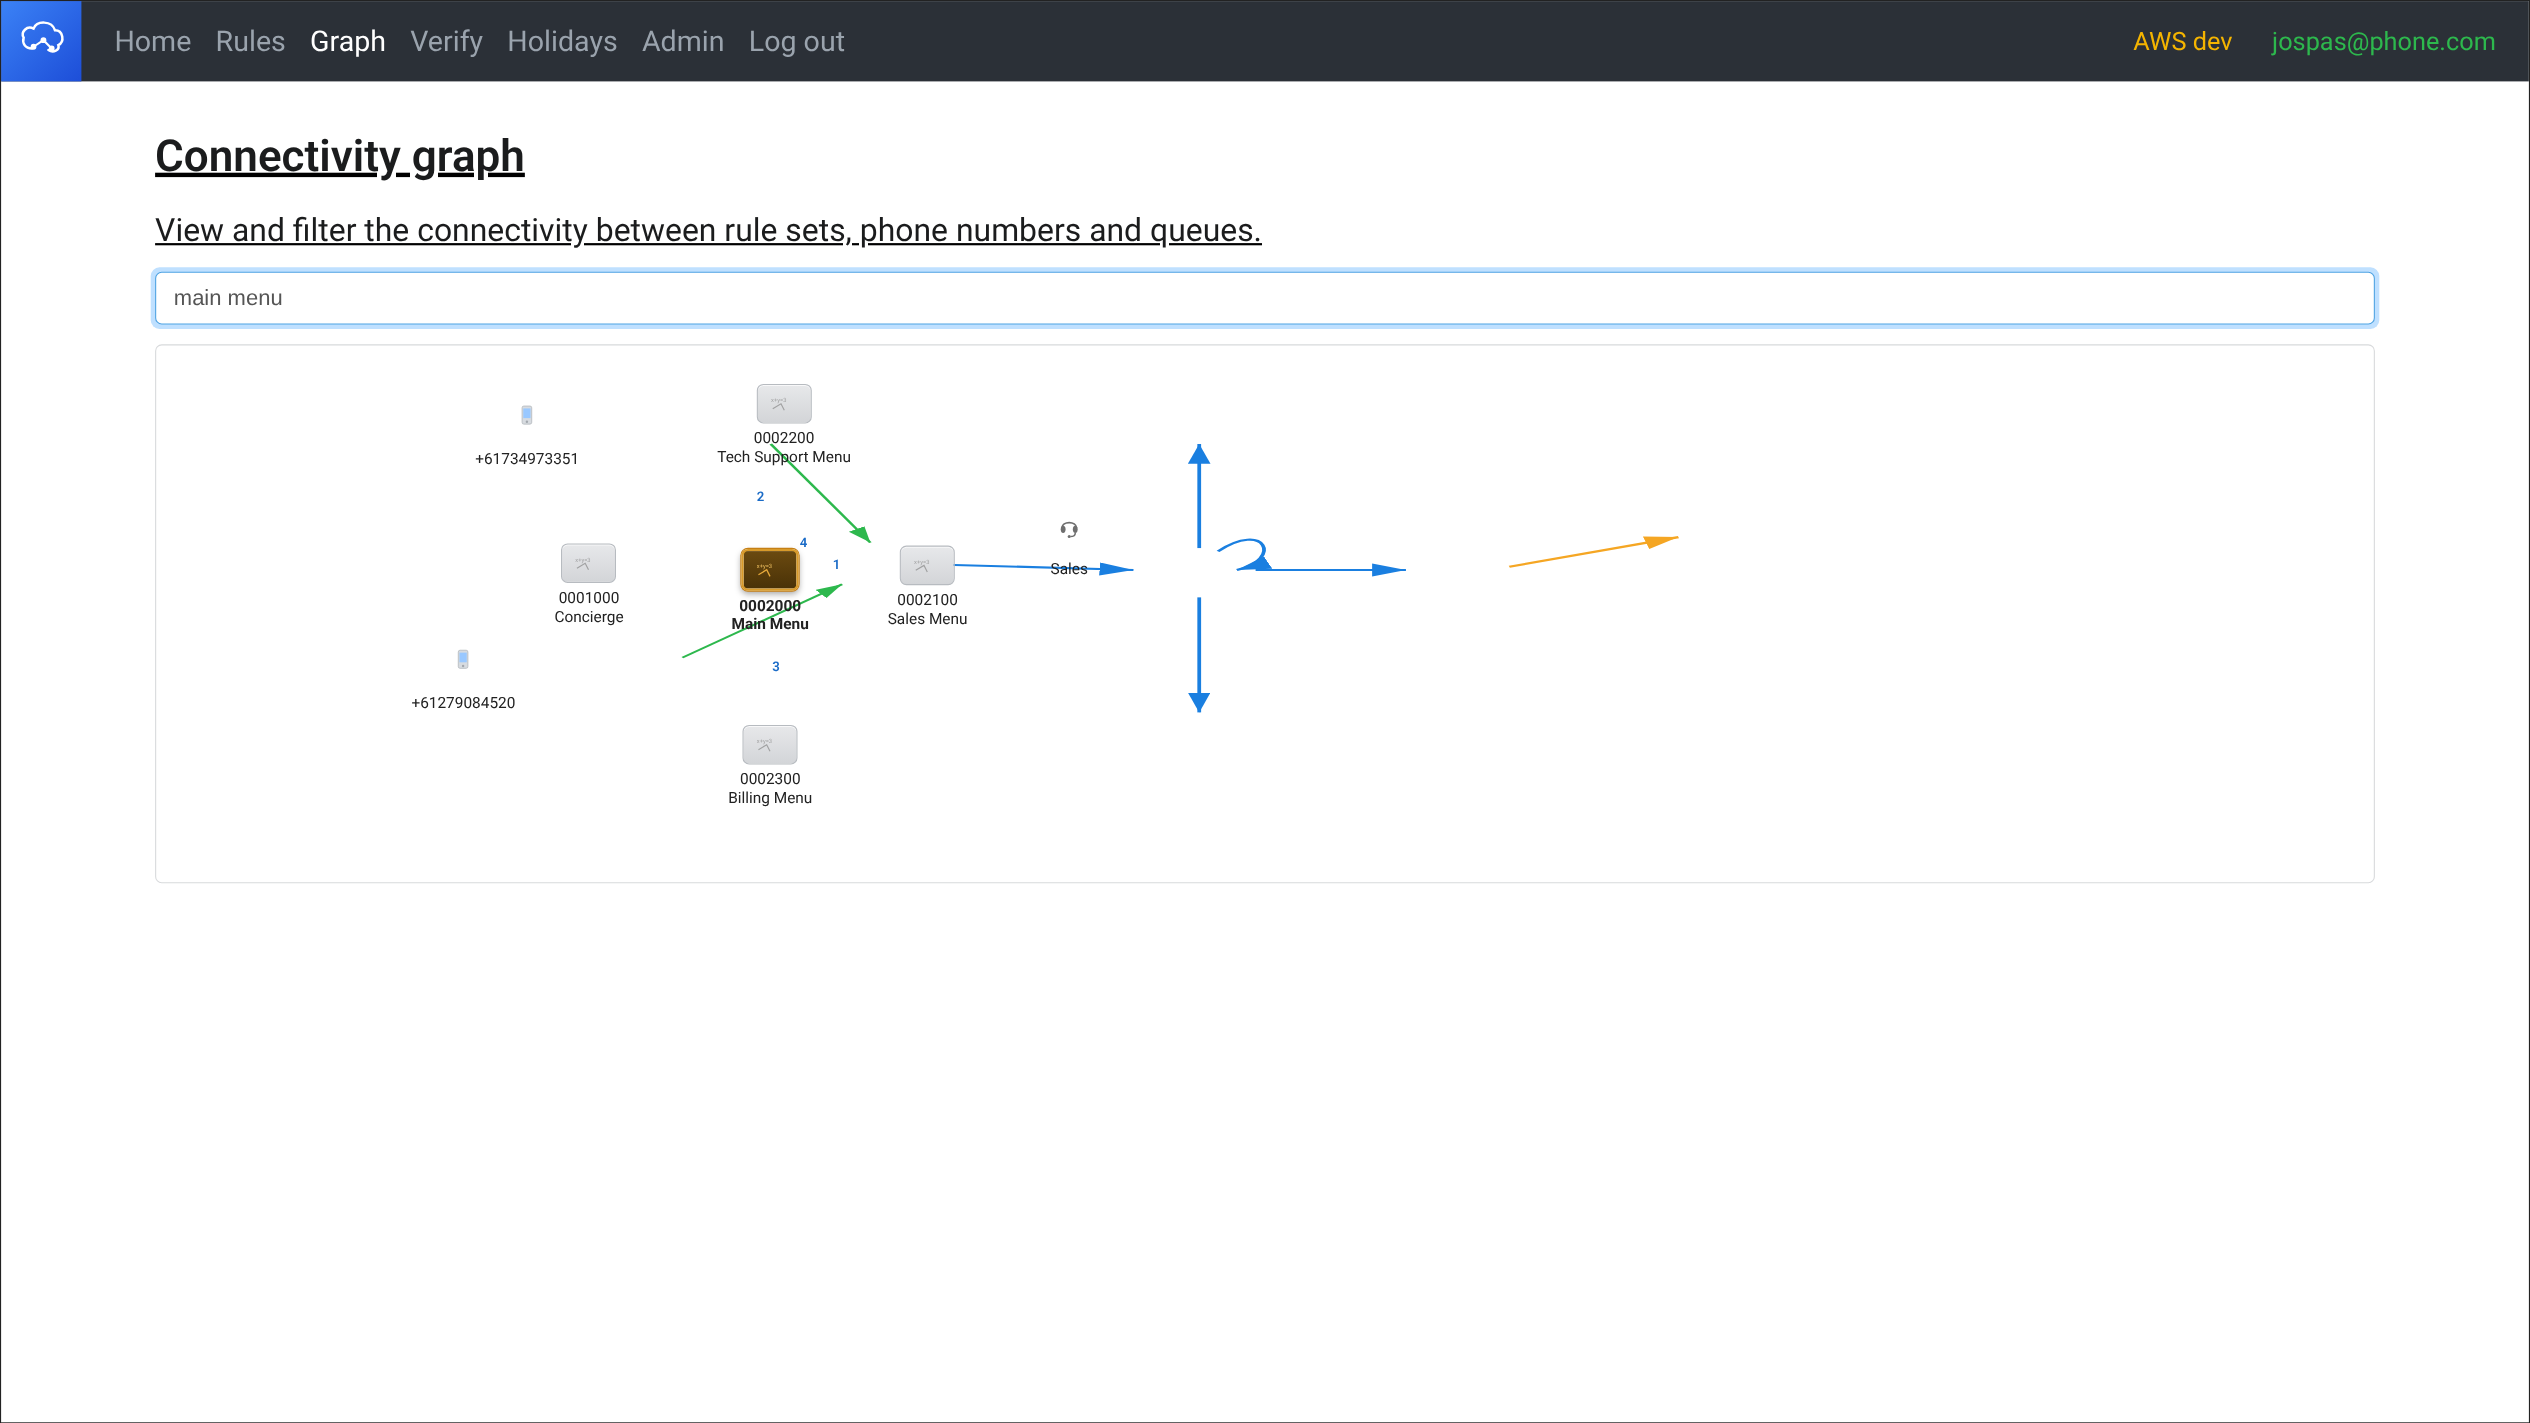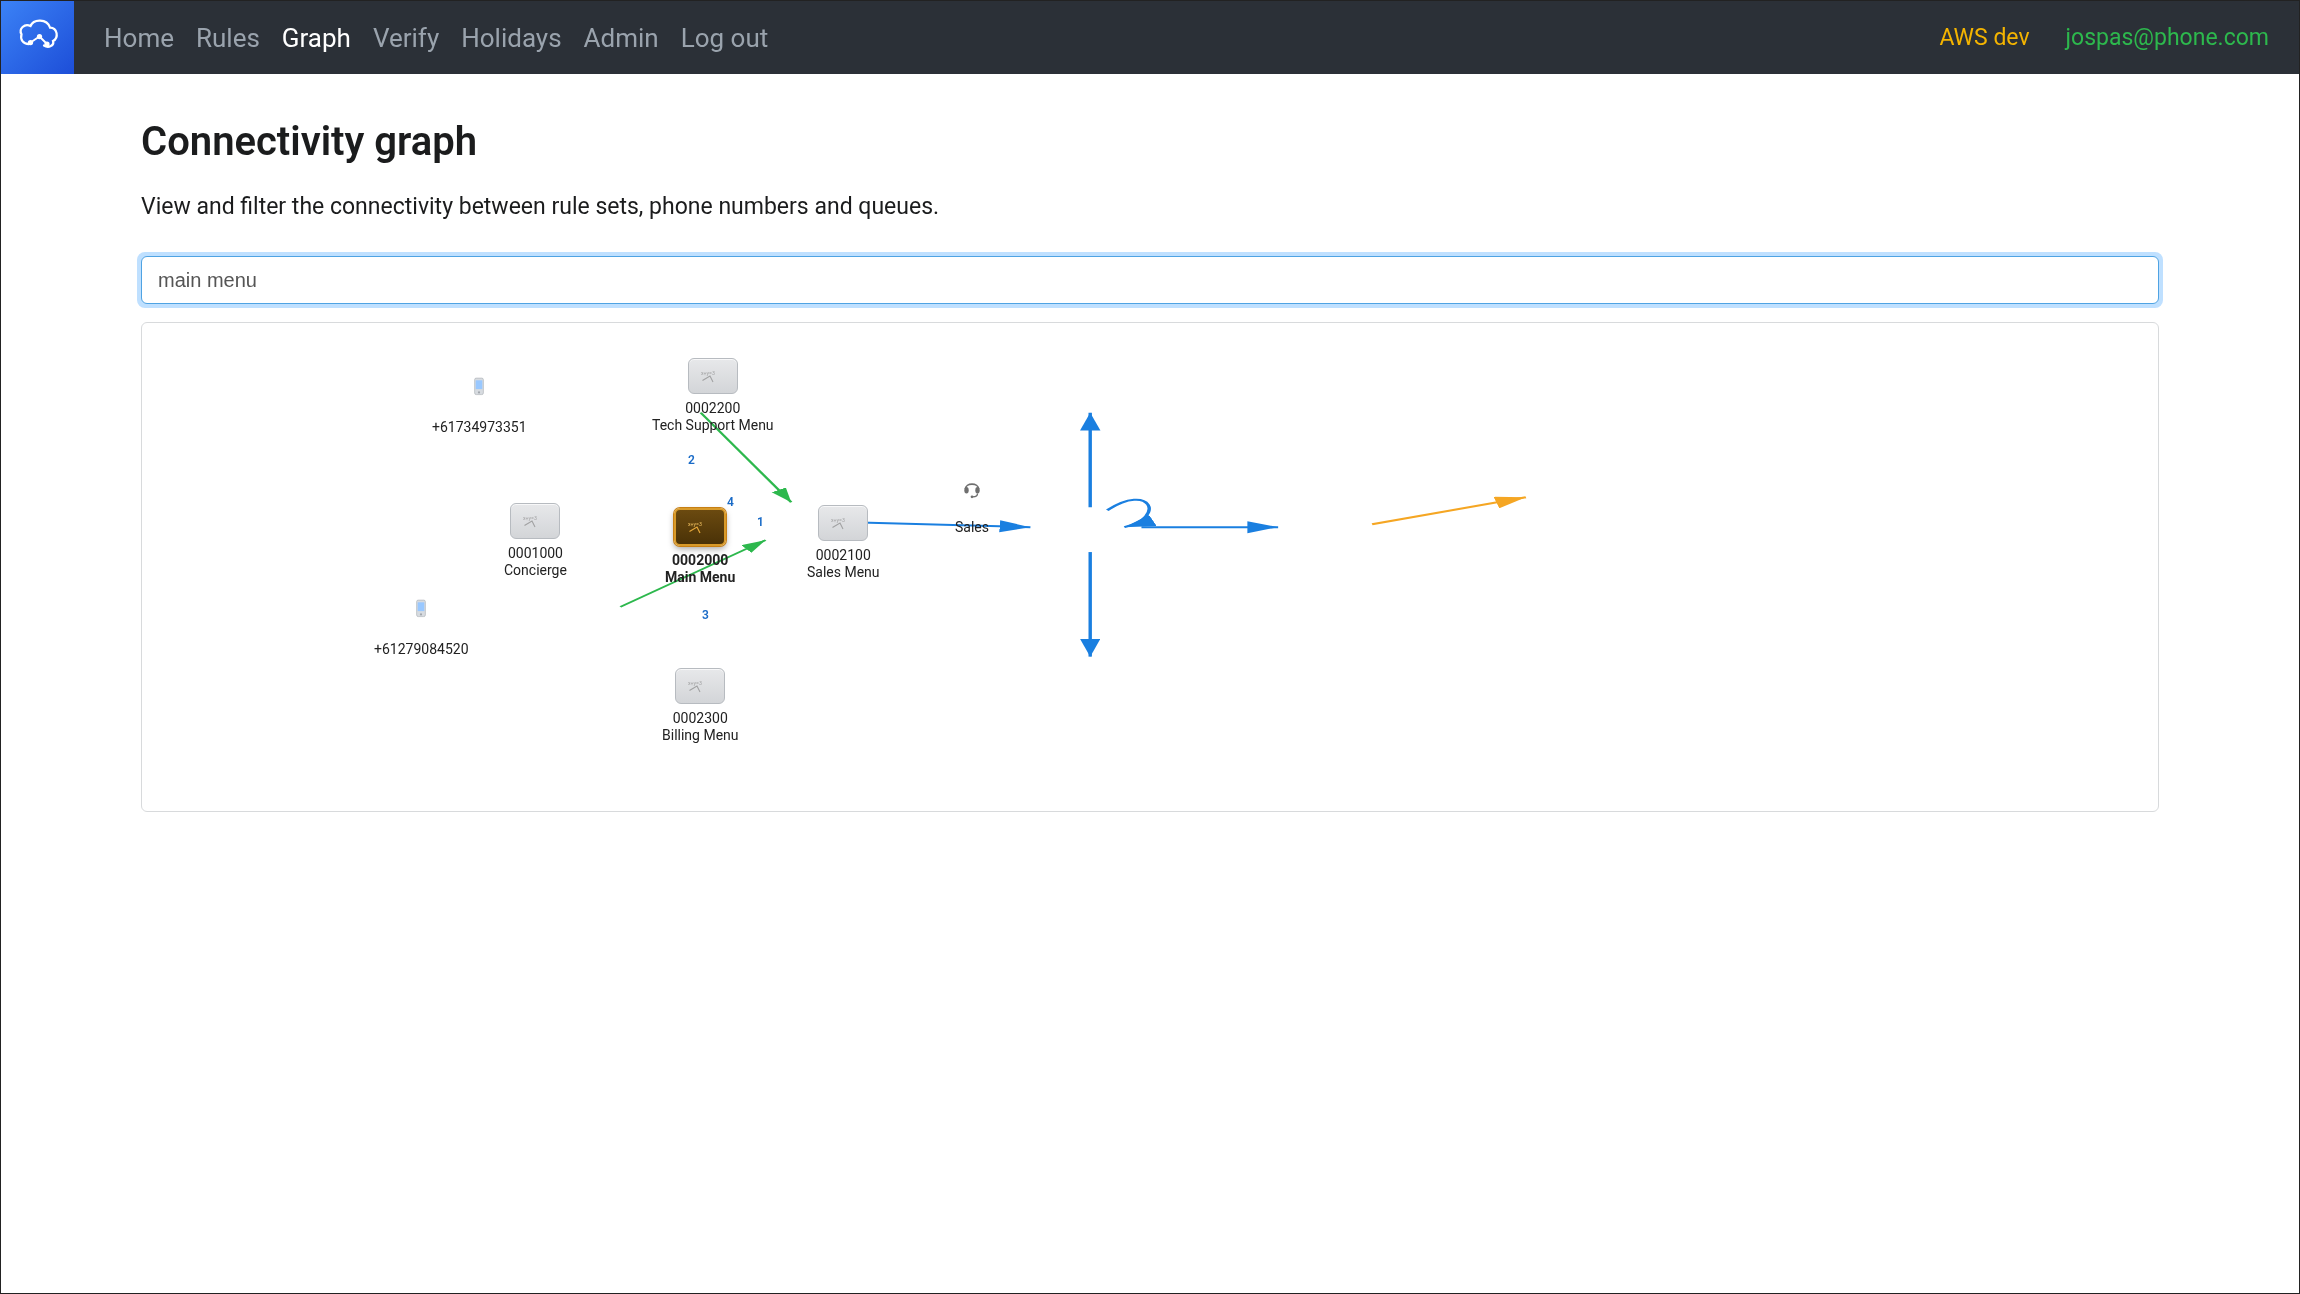--- a/index.html
+++ b/index.html
@@ -40,32 +40,33 @@
     display: flex;
     gap: 36px;
     align-items: center;
     font-size: 23px;
   }
   .env-label { color: #f4b400; }
   .user-label { color: #2db84d; }
 
   .content {
     padding: 30px 140px 12px 140px;
+    text-decoration: underline;
   }
   h1.page-title {
     font-size: 40px;
     font-weight: 600;
     color: #1b1c1d;
     margin-top: 14px;
     margin-bottom: 28px;
   }
   p.page-subtitle {
-    font-size: 23px;
+    font-size: 29px;
     color: #1b1c1d;
-    margin-bottom: 36px;
+    margin-bottom: 20px;
   }
   .filter-wrap {
     position: relative;
     margin-bottom: 18px;
   }
   .filter-ring {
     position: absolute;
     inset: -4px;
     border-radius: 8px;
     background: #bfe0ff;

